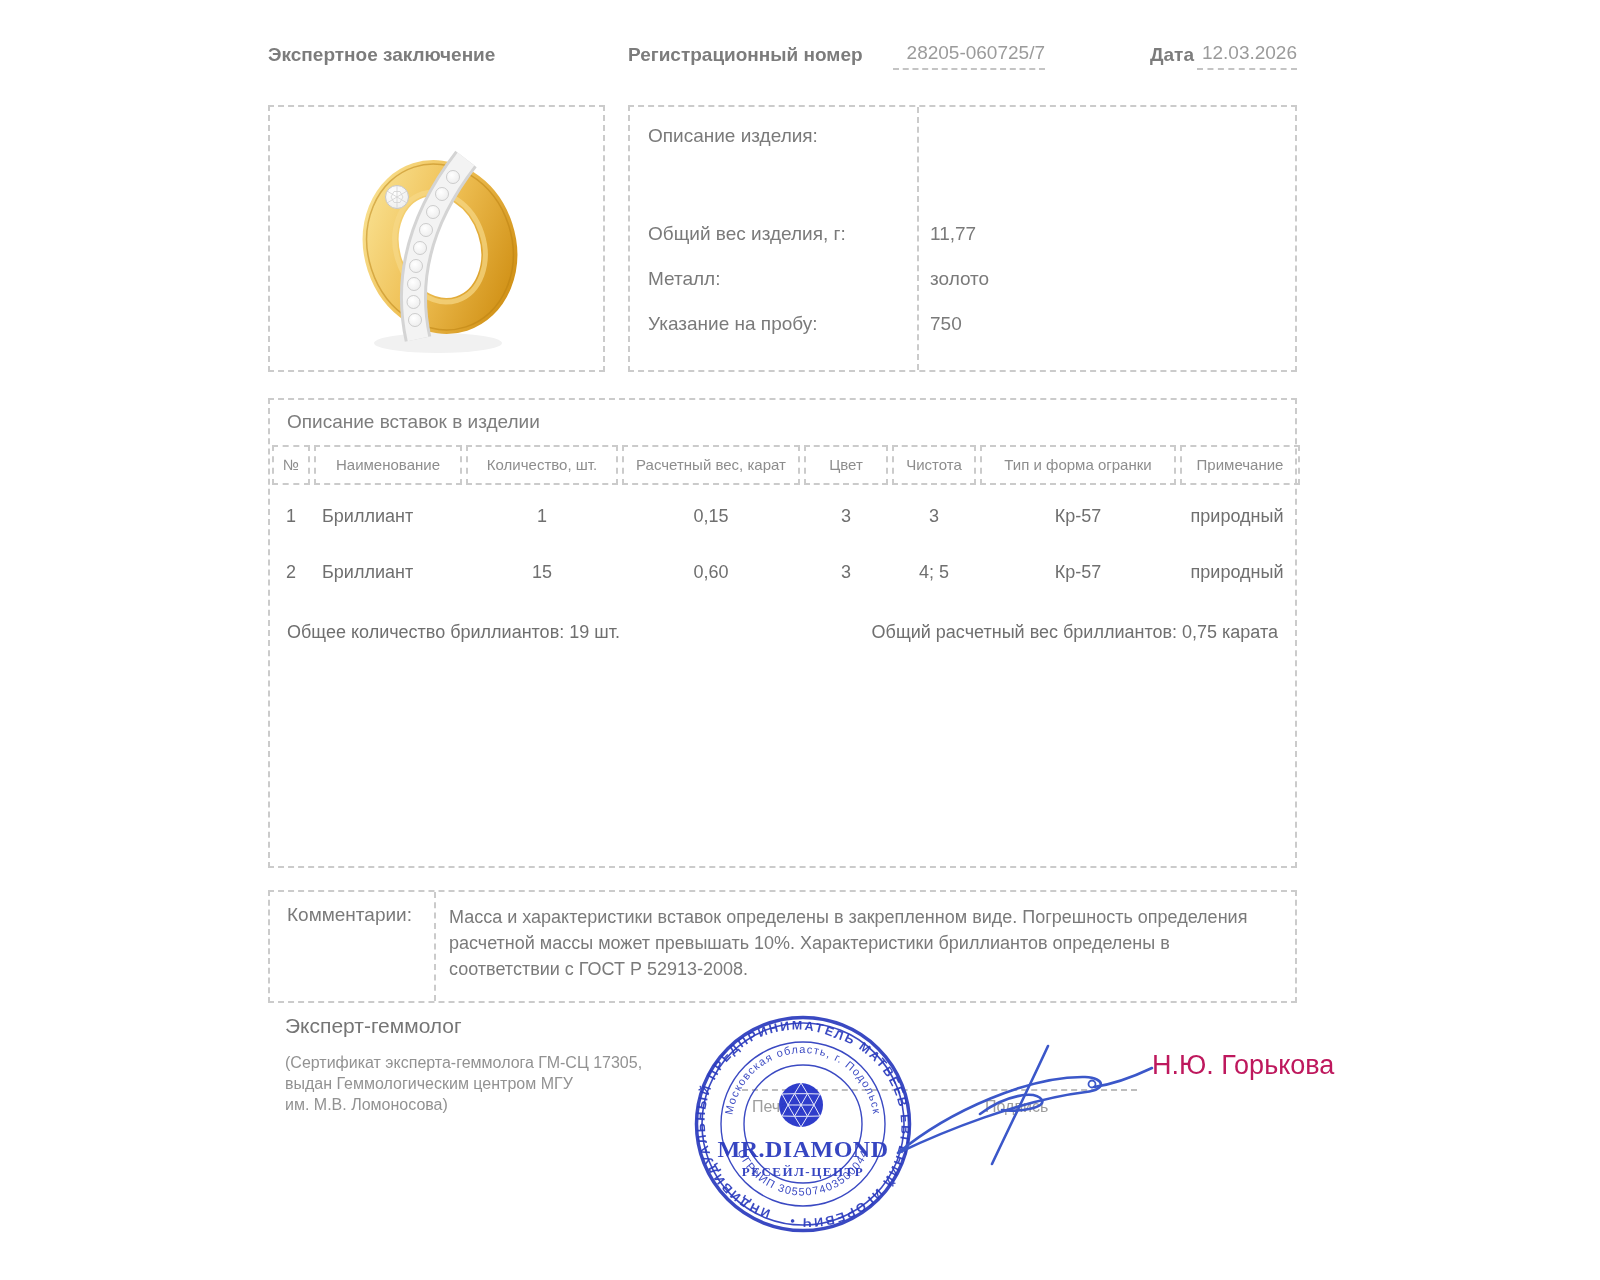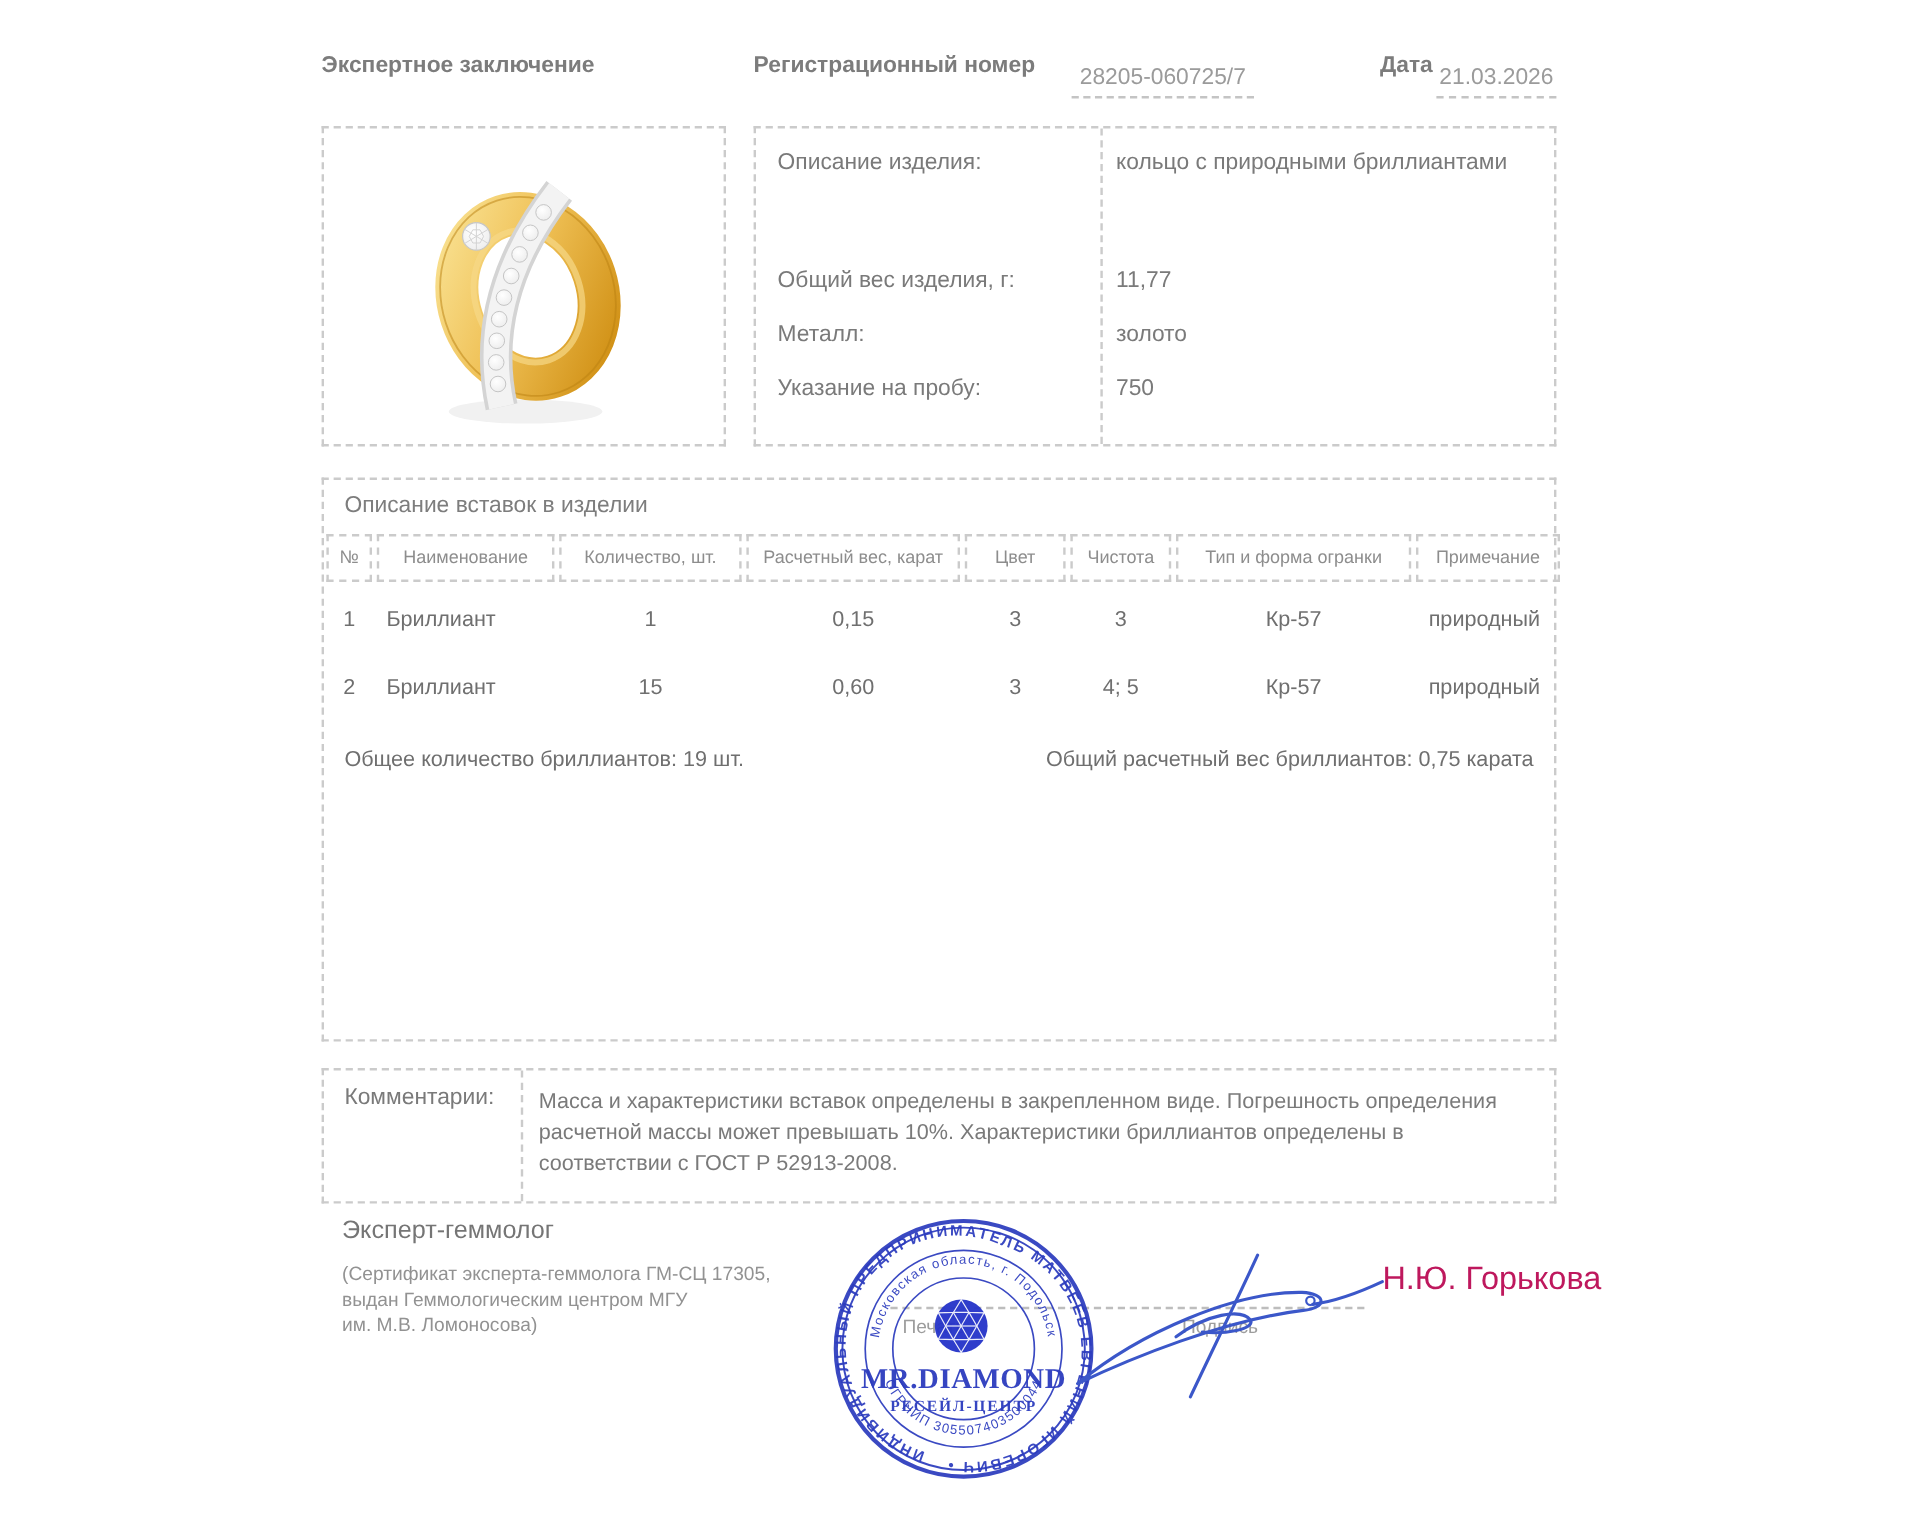--- a/index.html
+++ b/index.html
@@ -5,21 +5,21 @@
   * { margin:0; padding:0; box-sizing:border-box; }
   html,body { background:#ffffff; }
   body { font-family:"Liberation Sans", sans-serif; }
   #page { position:relative; width:1380px; height:1280px; background:#fff; overflow:hidden; }
 
   .abs { position:absolute; }
   .lbl-bold { font-weight:bold; color:#7c7c7c; font-size:19px; }
   .val-dash {
     color:#9b9b9b; font-size:19px;
     border-bottom:2px dashed #c4c4c4; padding-bottom:4px;
-    display:inline-block; text-align:center;margin-top:12px;
+    display:inline-block; text-align:right;
   }
 
   .dash-box { border:2px dashed #cbcbcb; background:#fff; }
 
   
   .desc-row-label { position:absolute; left:18px; color:#7a7a7a; font-size:19px; line-height:30px; }
   .desc-row-value { position:absolute; left:300px; color:#7a7a7a; font-size:19px; line-height:30px; }
   .desc-divider { position:absolute; left:287px; top:0; bottom:0; border-left:2px dashed #cbcbcb; }
 
   
@@ -49,21 +49,21 @@
 <body>
 
 <div id="page">
 
   <div class="abs lbl-bold" style="left:268px; top:44px;">Экспертное заключение</div>
 
   <div class="abs lbl-bold" style="left:628px; top:44px;">Регистрационный номер</div>
   <div class="abs val-dash" style="left:893px; top:42px; min-width:152px;">28205-060725/7</div>
 
   <div class="abs lbl-bold" style="left:1150px; top:44px;">Дата</div>
-  <div class="abs val-dash" style="left:1197px; top:42px; min-width:100px;">21.03.2026</div>
+  <div class="abs val-dash" style="left:1197px; top:42px; min-width:100px;">12.03.2026</div>
 
   <div class="abs dash-box" style="left:268px; top:105px; width:337px; height:267px;">
     <svg width="333" height="263" viewBox="0 0 333 263">
       <defs>
         <linearGradient id="gold" x1="0" y1="0" x2="1" y2="1">
           <stop offset="0" stop-color="#f9e191"></stop>
           <stop offset="0.45" stop-color="#efc055"></stop>
           <stop offset="1" stop-color="#cf8e12"></stop>
         </linearGradient>
         <radialGradient id="dia" cx="0.4" cy="0.35" r="0.9">
@@ -100,21 +100,20 @@
           <line x1="117" y1="96" x2="137" y2="84"></line>
         </g>
       </g>
     </svg>
   </div>
 
   <div class="abs dash-box" style="left:628px; top:105px; width:669px; height:267px;">
     <div class="desc-divider"></div>
 
     <div class="desc-row-label" style="top:14px;">Описание изделия:</div>
-    <div class="desc-row-value" style="top:14px;">кольцо с природными бриллиантами</div>
 
     <div class="desc-row-label" style="top:112px;">Общий вес изделия, г:</div>
     <div class="desc-row-value" style="top:112px;">11,77</div>
 
     <div class="desc-row-label" style="top:157px;">Металл:</div>
     <div class="desc-row-value" style="top:157px;">золото</div>
 
     <div class="desc-row-label" style="top:202px;">Указание на пробу:</div>
     <div class="desc-row-value" style="top:202px;">750</div>
   </div>

